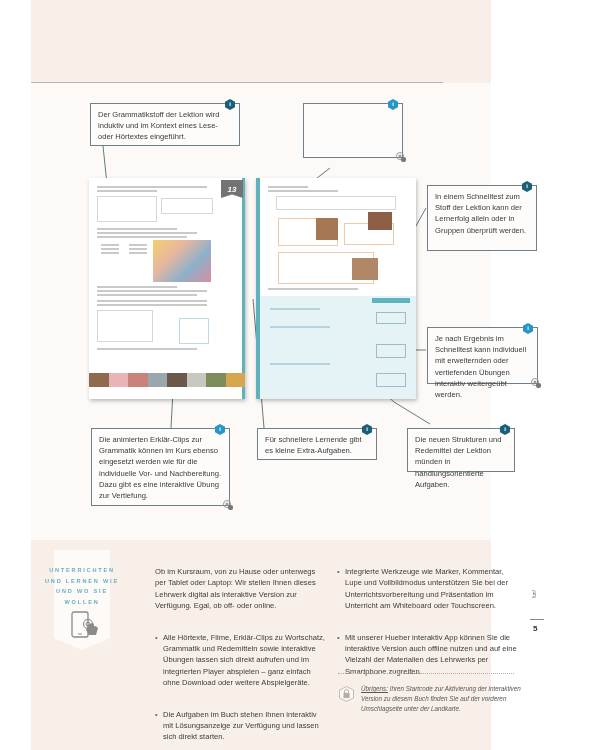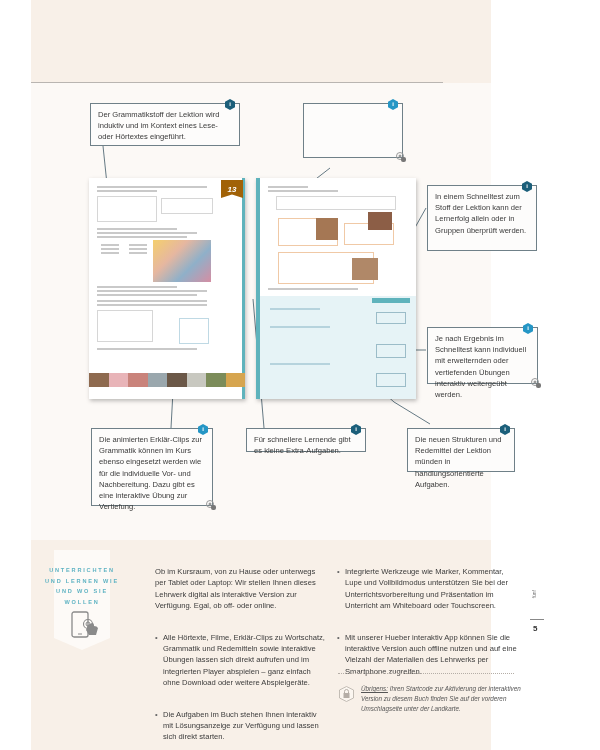--- a/index.html
+++ b/index.html
@@ -15,21 +15,21 @@
   .callout .info { position: absolute; top: -5px; right: 4px; width: 10px; height: 11px; background: #1c5f7a; clip-path: polygon(50% 0, 100% 25%, 100% 75%, 50% 100%, 0 75%, 0 25%); display: flex; align-items: center; justify-content: center; color: #fff; font-size: 6px; font-weight: bold; }
   .callout .info.light { background: #2596c5; }
   .callout .touch { position: absolute; right: -5px; bottom: -6px; width: 12px; height: 12px; }
 
   
   svg.lines { position: absolute; left: 0; top: 0; width: 600px; height: 750px; pointer-events: none; }
 
   
   .book-left { position: absolute; left: 89px; top: 178px; width: 156px; height: 221px; background: #fff; box-shadow: 1px 2px 4px rgba(0,0,0,0.25); overflow: hidden; }
   .book-right { position: absolute; left: 256px; top: 178px; width: 160px; height: 221px; background: #fff; box-shadow: 1px 2px 4px rgba(0,0,0,0.25); overflow: hidden; }
-  .lesson-tab { position: absolute; right: 2px; top: 2px; width: 22px; height: 18px; background: #a16207; color: #fff; font-size: 8px; font-weight: bold; display: flex; align-items: center; justify-content: center; clip-path: polygon(0 0,100% 0,100% 100%,50% 80%,0 100%); font-style: italic; }
+  .lesson-tab { position: absolute; right: 2px; top: 2px; width: 22px; height: 18px; background: #737373; color: #fff; font-size: 8px; font-weight: bold; display: flex; align-items: center; justify-content: center; clip-path: polygon(0 0,100% 0,100% 100%,50% 80%,0 100%); font-style: italic; }
   .teal-edge-l { position: absolute; right: 0; top: 0; width: 3px; height: 100%; background: #5fb3bc; }
   .teal-edge-r { position: absolute; left: 0; top: 0; width: 4px; height: 100%; background: #5fb3bc; }
   .txt-line { position: absolute; height: 1.5px; background: #c9c9c9; }
   .box-outline { position: absolute; border: 1px solid #d6d6d6; }
   .img-block { position: absolute; }
   .strip { position: absolute; left: 0; bottom: 12px; width: 100%; height: 14px; display: flex; }
   .strip div { flex: 1; }
   .quiz-area { position: absolute; left: 4px; top: 118px; width: 156px; height: 103px; background: #e6f3f6; }
   .quiz-label { position: absolute; right: 6px; top: 120px; width: 38px; height: 5px; background: #5fb3bc; }
 
@@ -155,31 +155,31 @@
 <div class="callout" style="left:427px;top:327px;width:111px;height:57px">
   <span class="info light">i</span>
   <span>Je nach Ergebnis im Schnelltest kann individuell mit erweiternden oder vertiefenden Übungen interaktiv weitergeübt werden.</span>
   <svg class="touch" viewBox="0 0 12 12">
       <circle cx="5" cy="5" r="3.5" fill="none" stroke="#999" stroke-width="1"></circle>
       <circle cx="5" cy="5" r="1.5" fill="#999"></circle>
       <rect x="6" y="6" width="5" height="5" rx="2" fill="#777"></rect>
     </svg>
 </div>
 
-<div class="callout" style="left:91px;top:428px;width:122px;height:78px">
+<div class="callout" style="left:91px;top:428px;width:139px;height:78px">
   <span class="info light">i</span>
   <span>Die animierten Erklär-Clips zur Grammatik können im Kurs ebenso eingesetzt werden wie für die individuelle Vor- und Nachbereitung. Dazu gibt es eine interaktive Übung zur Vertiefung.</span>
   <svg class="touch" viewBox="0 0 12 12">
       <circle cx="5" cy="5" r="3.5" fill="none" stroke="#999" stroke-width="1"></circle>
       <circle cx="5" cy="5" r="1.5" fill="#999"></circle>
       <rect x="6" y="6" width="5" height="5" rx="2" fill="#777"></rect>
     </svg>
 </div>
 
-<div class="callout" style="left:246px;top:428px;width:120px;height:24px">
+<div class="callout" style="left:257px;top:428px;width:120px;height:32px">
   <span class="info">i</span>
   <span>Für schnellere Lernende gibt es kleine Extra-Aufgaben.</span>
 </div>
 
 <div class="callout" style="left:407px;top:428px;width:108px;height:44px">
   <span class="info">i</span>
   <span>Die neuen Strukturen und Redemittel der Lektion münden in handlungsorientierte Aufgaben.</span>
 </div>
 
 <div class="ribbon"></div>

